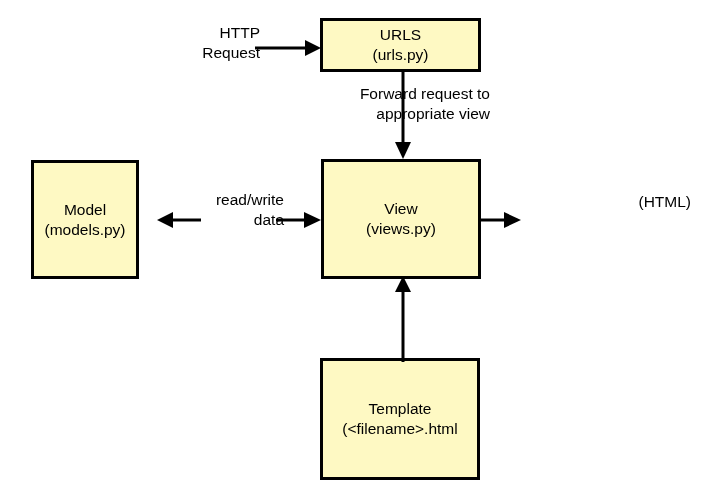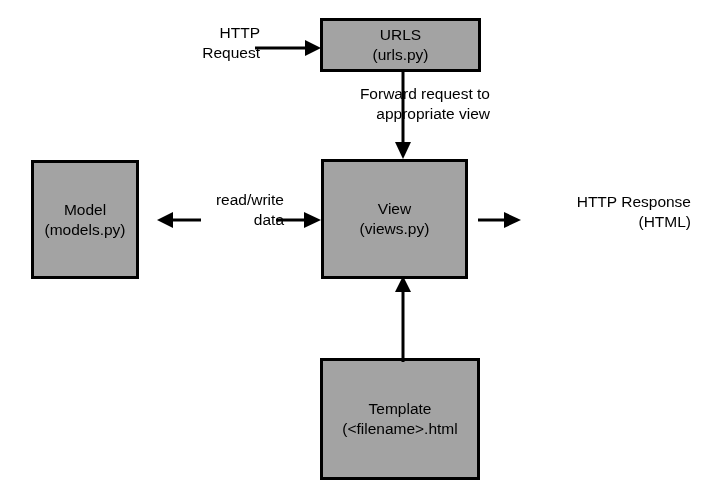--- a/index.html
+++ b/index.html
@@ -14,21 +14,21 @@
     position: relative;
     width: 713px;
     height: 503px;
     background: #ffffff;
     overflow: hidden;
   }
   .node {
     position: absolute;
     box-sizing: border-box;
     border: 3px solid #000000;
-    background: #a3a3a3;
+    background: #fef9c3;
     display: flex;
     flex-direction: column;
     align-items: center;
     justify-content: center;
     color: #000000;
     font-size: 15.5px;
     line-height: 1.28;
     text-align: center;
     white-space: nowrap;
   }
@@ -46,21 +46,21 @@
 
   .edge {
     position: absolute;
     overflow: visible;
   }
   .edge svg { display: block; overflow: visible; }
 
   
   #node-urls     { left: 320px; top: 18px;  width: 161px; height: 54px; }
   #node-model    { left: 31px;  top: 160px; width: 108px; height: 119px; }
-  #node-view     { left: 321px; top: 159px; width: 147px; height: 120px; }
+  #node-view     { left: 321px; top: 159px; width: 160px; height: 120px; }
   #node-template { left: 320px; top: 358px; width: 160px; height: 122px; }
 
   #label-http-request  { left: 168px; top: 23px; width: 92px; }
   #label-forward       { left: 310px; top: 84px; width: 180px; }
   #label-readwrite     { left: 196px; top: 190px; width: 88px; }
   #label-http-response { left: 526px; top: 192px; width: 165px; }
 
   #edge-request-urls  { left: 255px; top: 38px;  }
   #edge-urls-view     { left: 393px; top: 70px;  }
   #edge-view-model    { left: 155px; top: 210px; }
@@ -102,21 +102,20 @@
     <span>Forward request to</span>
     <span>appropriate view</span>
   </div>
 
   <div class="freetext" id="label-readwrite">
     <span>read/write</span>
     <span>data</span>
   </div>
 
   <div class="freetext" id="label-http-response">
-    <span>HTTP Response</span>
     <span>(HTML)</span>
   </div>
 
   <div class="edge" id="edge-request-urls">
     <svg width="70" height="20" viewBox="0 0 70 20">
       <line x1="0" y1="10" x2="54" y2="10" stroke="#000000" stroke-width="3"></line>
       <polygon points="50,2 66,10 50,18" fill="#000000"></polygon>
     </svg>
   </div>
 

